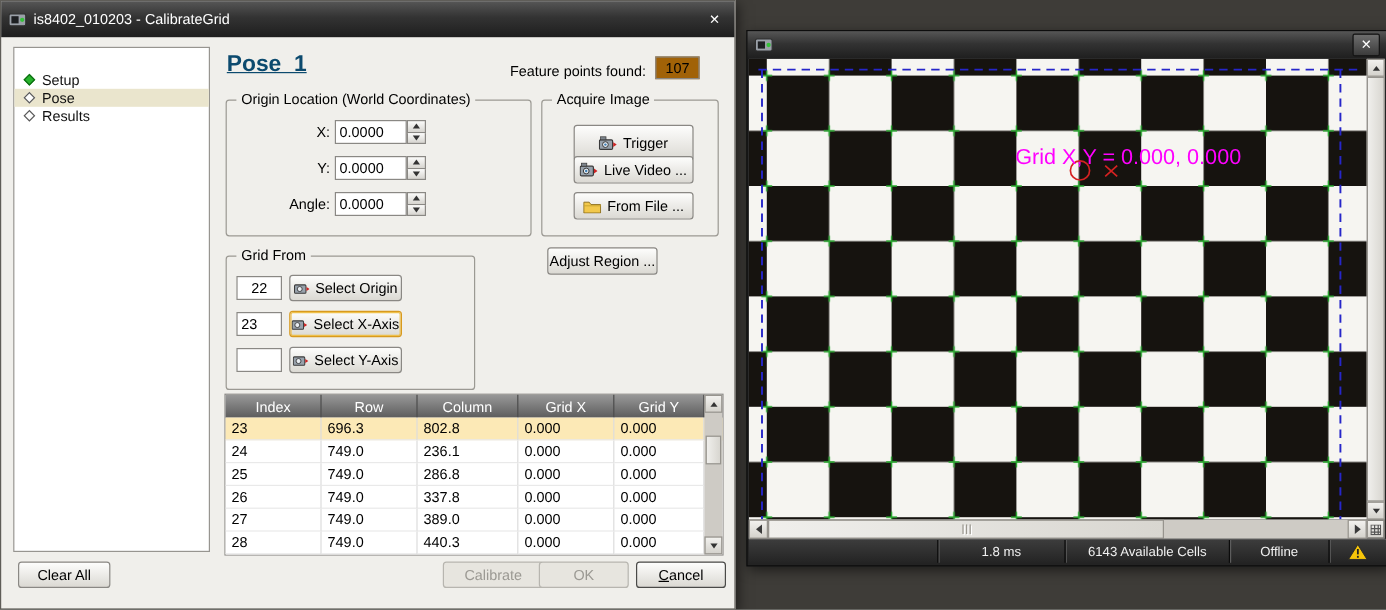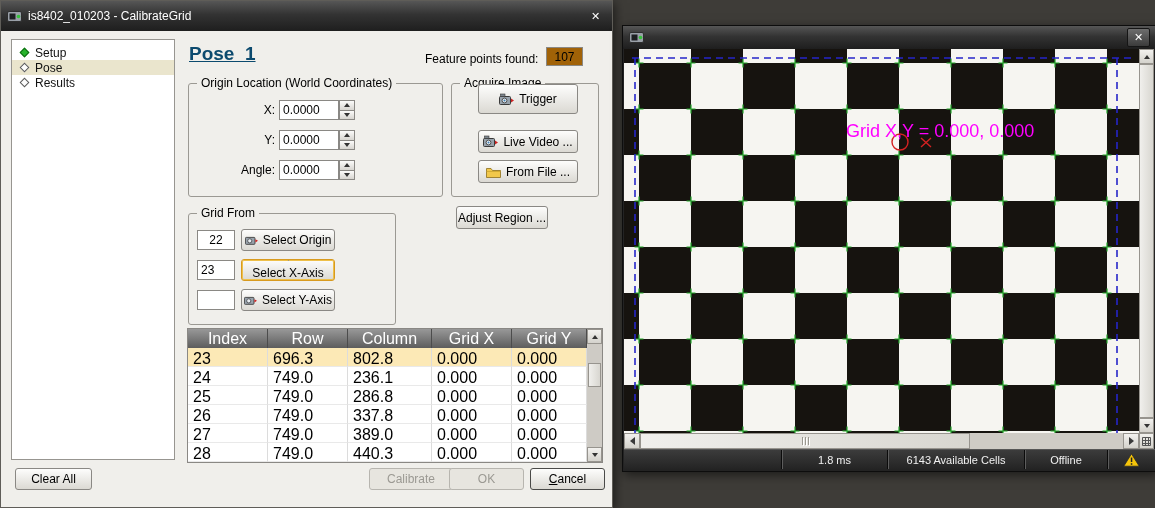--- a/index.html
+++ b/index.html
@@ -10,21 +10,21 @@
   
   .titlebar{position:absolute;left:0;top:0;right:0;display:flex;align-items:center;gap:6px;padding:0 6px;
     background:linear-gradient(#565656 0%,#333 45%,#1e1e1e 100%);color:#fff;font-size:12px;}
   .title-text{white-space:nowrap;overflow:hidden;}
   .close-btn{margin-left:auto;width:21px;height:17px;display:flex;align-items:center;justify-content:center;
     font-size:11px;color:#fff;border-radius:2px;}
   .close-btn.raised{background:linear-gradient(#6e6e6e,#3b3b3b);border:1px solid #151515;}
   
   .calib{left:0;top:0;width:611px;height:506px;background:#f0efeb;border:1px solid #5f5d58;box-shadow:2px 3px 10px rgba(0,0,0,.55);}
   .calib .titlebar{height:30px;}
-  .tree{position:absolute;left:10px;top:38px;width:164px;height:421px;background:#fff;border:1px solid #979590;padding-top:5px;box-sizing:border-box;}
+  .tree{position:absolute;left:10px;top:38px;width:164px;height:421px;background:#fff;border:1px solid #979590;padding-top:19px;box-sizing:border-box;}
   .tree-item{height:15px;display:flex;align-items:center;gap:7px;padding-left:9px;font-size:12px;color:#111;}
   .tree-item.selected{background:#eae5cd;}
   .diamond{width:7px;height:7px;transform:rotate(45deg);background:#fdfdfd;border:1px solid #5a5a5a;flex:0 0 auto;box-sizing:border-box;}
   .diamond.green{background:#27b42c;border-color:#0d6a12;}
   .pose-title{position:absolute;left:188px;top:42px;font-size:19px;font-weight:bold;text-decoration:underline;white-space:pre;color:#0c4a6e;}
   .fp-label{position:absolute;left:424px;top:51px;font-size:12px;color:#000;}
   .fp-value{position:absolute;left:545px;top:46px;width:37px;height:19px;background:#a16207;border:1px solid #8a8884;
     font-size:12px;display:flex;align-items:center;justify-content:center;box-sizing:border-box;}
   .group{position:absolute;border:1px solid #9b9993;border-radius:3px;}
   .glabel{position:absolute;top:-8px;left:8px;background:#f0efeb;padding:0 4px;font-size:12px;color:#000;white-space:nowrap;}
@@ -36,26 +36,26 @@
   .spin > div{flex:1;background:linear-gradient(#fbfbfa,#d7d5d0);border:1px solid #8a8884;display:flex;align-items:center;justify-content:center;box-sizing:border-box;}
   .spin > div + div{border-top:none;}
   .tri-up{display:block;width:0;height:0;border:3px solid transparent;border-bottom:4px solid #333;margin-top:-3px;}
   .tri-down{display:block;width:0;height:0;border:3px solid transparent;border-top:4px solid #333;margin-bottom:-3px;}
   .tri-left{display:block;width:0;height:0;border:4px solid transparent;border-right:5px solid #3a3a3a;margin-left:-4px;}
   .tri-right{display:block;width:0;height:0;border:4px solid transparent;border-left:5px solid #3a3a3a;margin-right:-4px;}
   .btn{display:flex;align-items:center;justify-content:center;gap:5px;background:linear-gradient(#fdfdfc,#dbd9d3);
     border:1px solid #8a8884;border-radius:3px;font-size:12px;color:#000;box-sizing:border-box;
     font-family:"Liberation Sans",sans-serif;padding:0;}
   .btn.disabled{background:#e7e5df;color:#9b9993;border-color:#b7b5af;}
-  .btn.axis-active{border:1px solid #d89a1e;box-shadow:0 0 0 1px #eec04a inset;flex-direction:column;}
+  .btn.axis-active{border:1px solid #d89a1e;box-shadow:0 0 0 1px #eec04a inset;}
   .btn.dflt{border:1px solid #4a4a48;}
   .cancel-label{display:block;}
   .cancel-label::first-letter{text-decoration:underline;}
   
-  .tbl{position:absolute;left:186px;top:327px;width:414px;height:133px;background:#fff;border:1px solid #8a8884;font-size:16px;}
+  .tbl{position:absolute;left:186px;top:327px;width:414px;height:133px;background:#fff;border:1px solid #8a8884;font-size:12px;}
   .tbl-head{display:flex;height:19px;background:linear-gradient(#989898,#5d5d5d);color:#fff;}
   .tbl-head .hc{display:flex;align-items:center;justify-content:center;box-sizing:border-box;border-right:1px solid #4c4c4c;}
   .tbl-row{display:flex;height:19px;background:#fff;}
   .tbl-row.sel{background:#fce9b6;}
   .tbl-row .c{box-sizing:border-box;border-right:1px solid #dcdcdc;border-bottom:1px solid #e9e9e9;padding:2px 0 0 5px;white-space:nowrap;overflow:hidden;}
   .tbl-sb{position:absolute;right:0;top:0;width:15px;height:133px;background:#cecbc5;}
   
   .sbv{position:absolute;background:#cecbc5;}
   .sb-btn{position:absolute;background:linear-gradient(#f2f1ee,#d4d2cc);border:1px solid #97948e;display:flex;
     align-items:center;justify-content:center;box-sizing:border-box;}
@@ -140,21 +140,21 @@
             </div>
           <div>
               <i class="tri-down"></i>
             </div>
         </div>
       </div>
     </div>
 
     <div class="group" style="left:450px;top:82px;width:146px;height:112px">
       <span class="glabel">Acquire Image</span>
-      <button class="btn abs" style="left:26px;top:0;width:100px;height:30px">
+      <button class="btn abs" style="left:26px;top:20px;width:100px;height:30px">
         <svg width="15" height="13" viewBox="0 0 15 13">
           <rect x="0.5" y="3.5" width="11" height="8" rx="1" fill="#98a2ac" stroke="#3a3a3a"></rect>
           <circle cx="5.5" cy="7.5" r="2.4" fill="#e8edf2" stroke="#333" stroke-width="0.8"></circle>
           <circle cx="5.5" cy="7.5" r="1" fill="#3f7fb5"></circle>
           <rect x="1.5" y="1" width="4.5" height="2.5" fill="#7d858d" stroke="#3a3a3a" stroke-width="0.6"></rect>
           <path d="M12 5.5 l3 2 -3 2 z" fill="#cc2222"></path>
         </svg>
         <span>Trigger</span>
       </button>
       <button class="btn abs" style="left:26px;top:46px;width:100px;height:23px">

